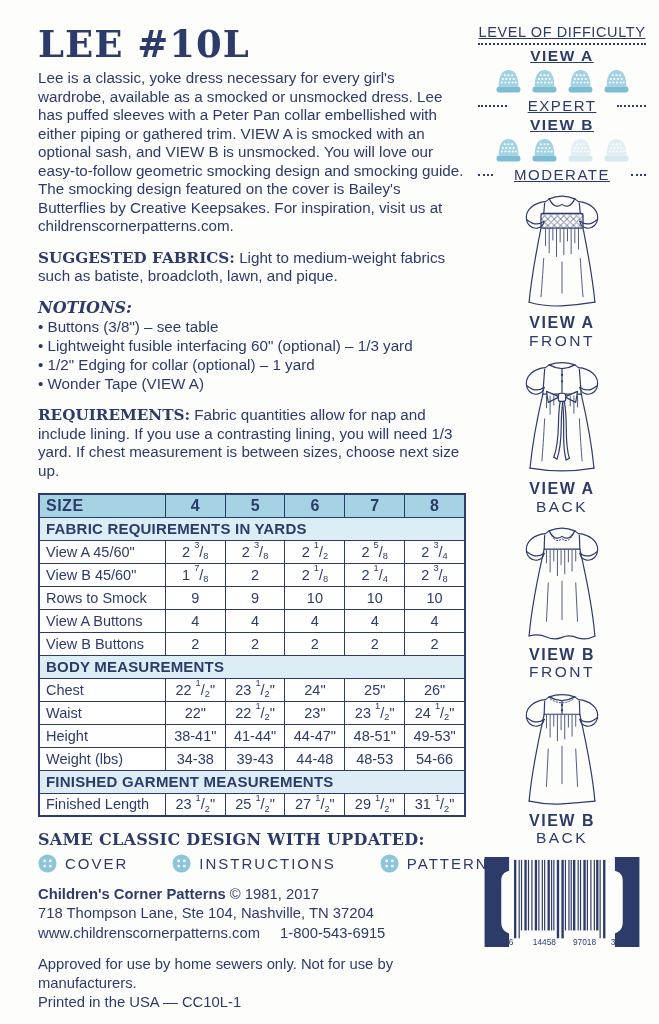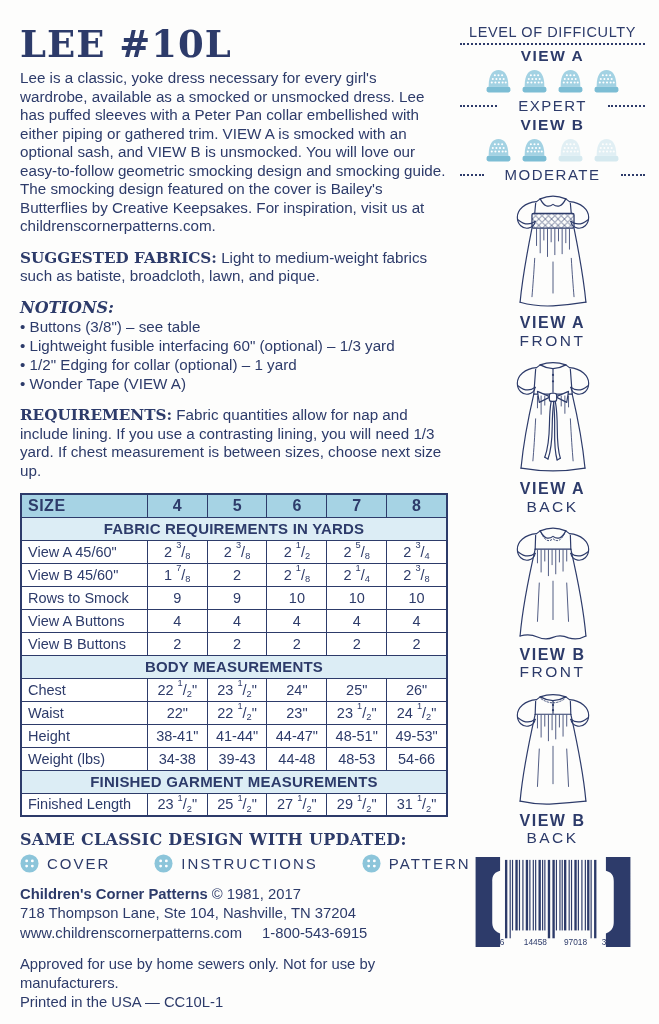--- a/index.html
+++ b/index.html
@@ -1,21 +1,21 @@
 <!DOCTYPE html>
 <html><head>
 <meta charset="utf-8">
 <style>
   * { box-sizing: border-box; margin: 0; padding: 0; }
   html,body { background:#e8e8e8; }
   .page {
     width: 659px; height: 1024px; margin: 0 auto;
     background: #fdfdfc; color: #2d3b6a;
     font-family: "Liberation Sans", sans-serif;
-    padding: 24px 14px 8px 20px;
+    padding: 24px 14px 8px 38px;
     display: flex; gap: 12px; overflow: hidden; position: relative;
   }
   .left  { width: 428px; flex: none; }
   .right { flex: 1; display: flex; flex-direction: column; align-items: center; }
 
   h1.title {
     font-family: "DejaVu Serif", serif; font-weight: 700;
     font-size: 37px; line-height: 1; letter-spacing: 1px; margin: 2px 0 6px;
   }
   .desc, .para { font-size: 15.2px; line-height: 1.22; }
@@ -34,41 +34,41 @@
   }
   table.size-table th, table.size-table td {
     border: 1.4px solid #2d3b6a; padding: 1px 6px; height: 23px;
     text-align: center; background: #fff;
   }
   table.size-table tr.hdr th {
     background: #a6d3e4; font-size: 16px; font-weight: 700;
   }
   table.size-table th.lbl { text-align: left; letter-spacing: .5px; }
   table.size-table tr.sec td {
-    background: #dcedf5; text-align: center; font-weight: 700;
+    background: #dcedf5; text-align: left; font-weight: 700;
     font-size: 15px; letter-spacing: .2px;
   }
   table.size-table td.lbl { text-align: left; }
   sup, sub { font-size: 64%; line-height: 0; }
   sup { vertical-align: top; position: relative; top: .15em; }
   sub { vertical-align: baseline; position: relative; top: .25em; }
 
   .updated { margin-top: 13px; }
   .updated-heading { font-family:"DejaVu Serif", serif; font-weight:700; font-size: 16px; letter-spacing:.3px; }
   .updated-items { display: flex; align-items: flex-start; gap: 44px; margin-top: 5px; }
   .upd-item { display: inline-flex; align-items: center; gap: 8px; font-size: 15px; letter-spacing: 2px; }
   .btn-icon { width: 19px; height: 19px; flex: none; }
 
   .footer { margin-top: 12px; font-size: 14.8px; line-height: 1.3; }
   .footer .brand { font-weight: 700; }
   .footer .phone { margin-left: 20px; }
   .legal { margin-top: 12px; font-size: 14.8px; line-height: 1.3; }
 
   
-  .difficulty { width: 100%; text-align: center; }
+  .difficulty { width: 100%; text-align: center; text-decoration: underline; }
   .diff-title { font-size: 14.5px; letter-spacing: .6px; white-space: nowrap; }
   .dotline { border-bottom: 2px dotted #2d3b6a; height: 0; margin: 3px 0 2px; }
   .view-name { font-weight: 700; font-size: 15.5px; letter-spacing: 1.5px; margin-top: 2px; }
   .thimble-row { display: flex; justify-content: center; gap: 7px; margin: 3px 0 2px; }
   .thimble { width: 29px; height: 27px; }
   .thimble.faded { opacity: .3; }
   .rating-row { display: flex; align-items: center; gap: 21px; text-align: right; }
   .rating-row .dots { flex: 1; border-bottom: 2px dotted #2d3b6a; height: 0; }
   .rating-row .txt { font-size: 15px; letter-spacing: 1.5px; }
 

